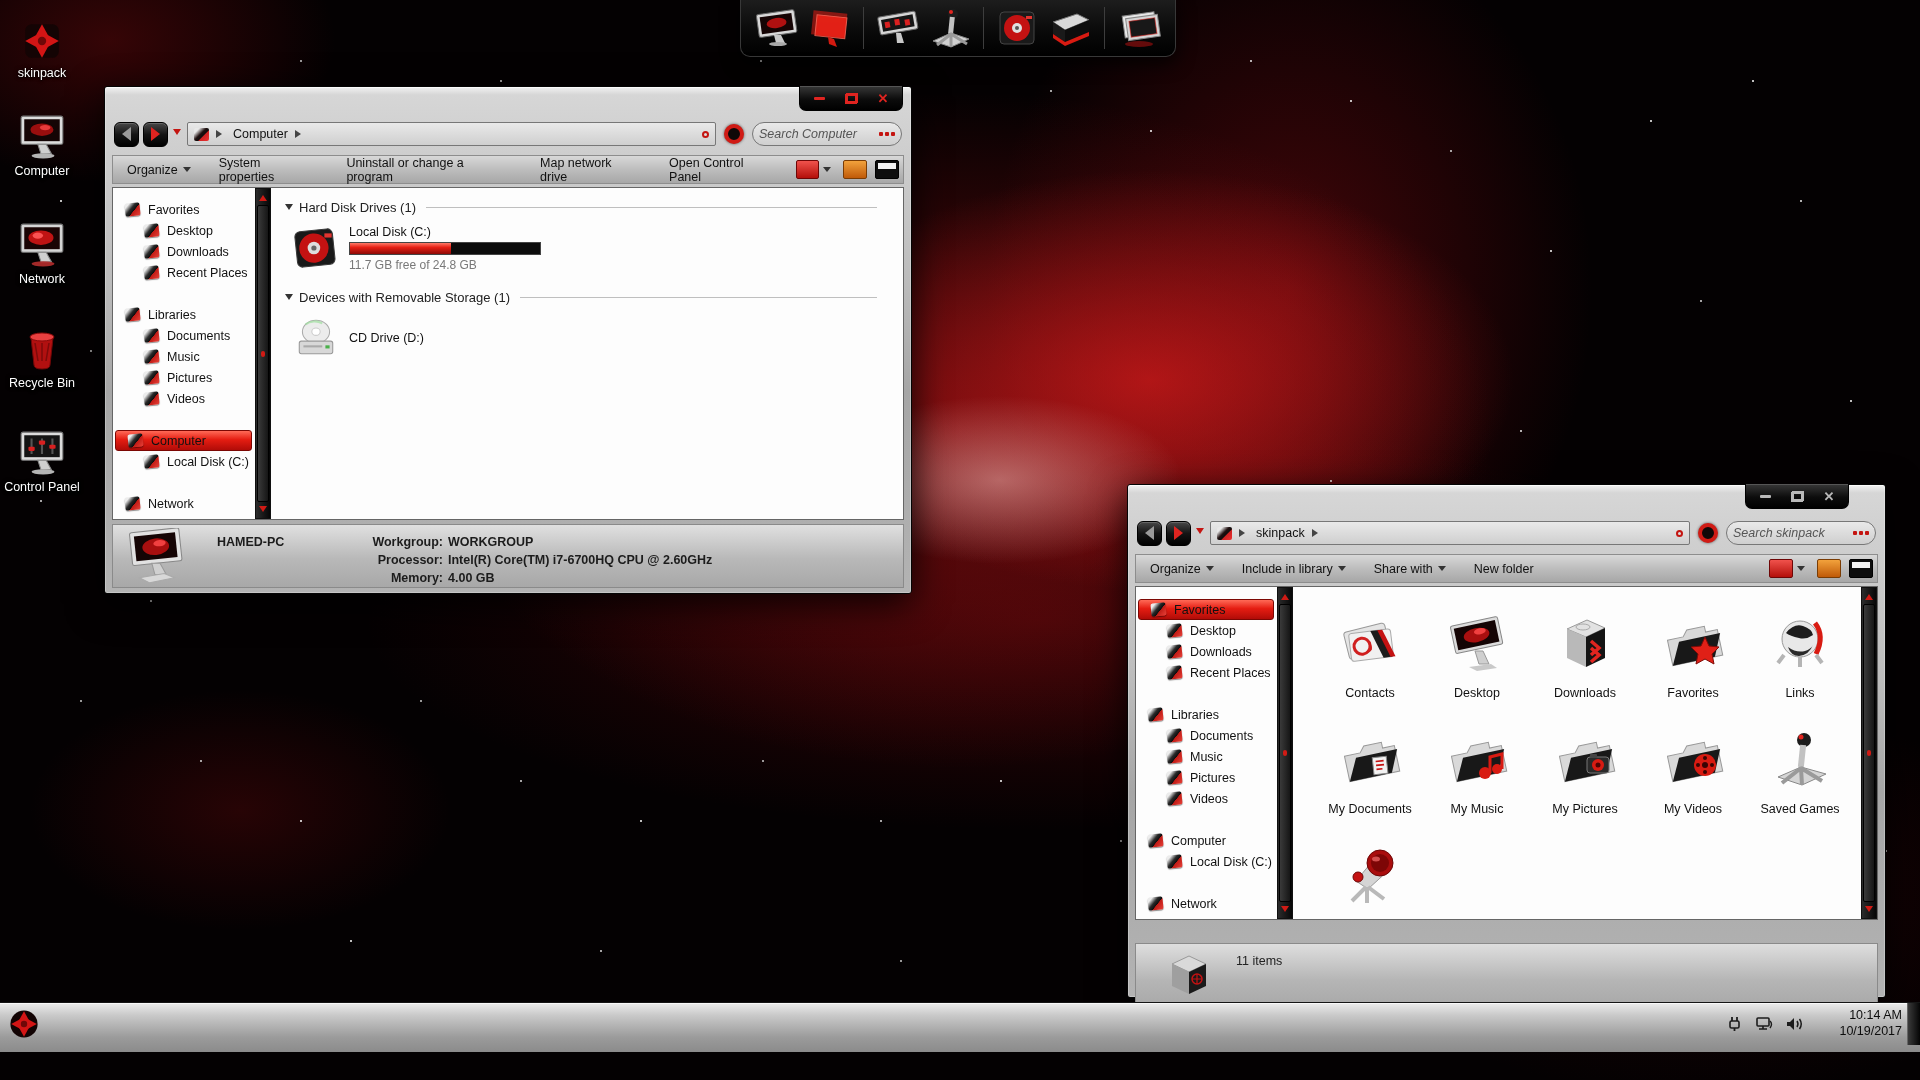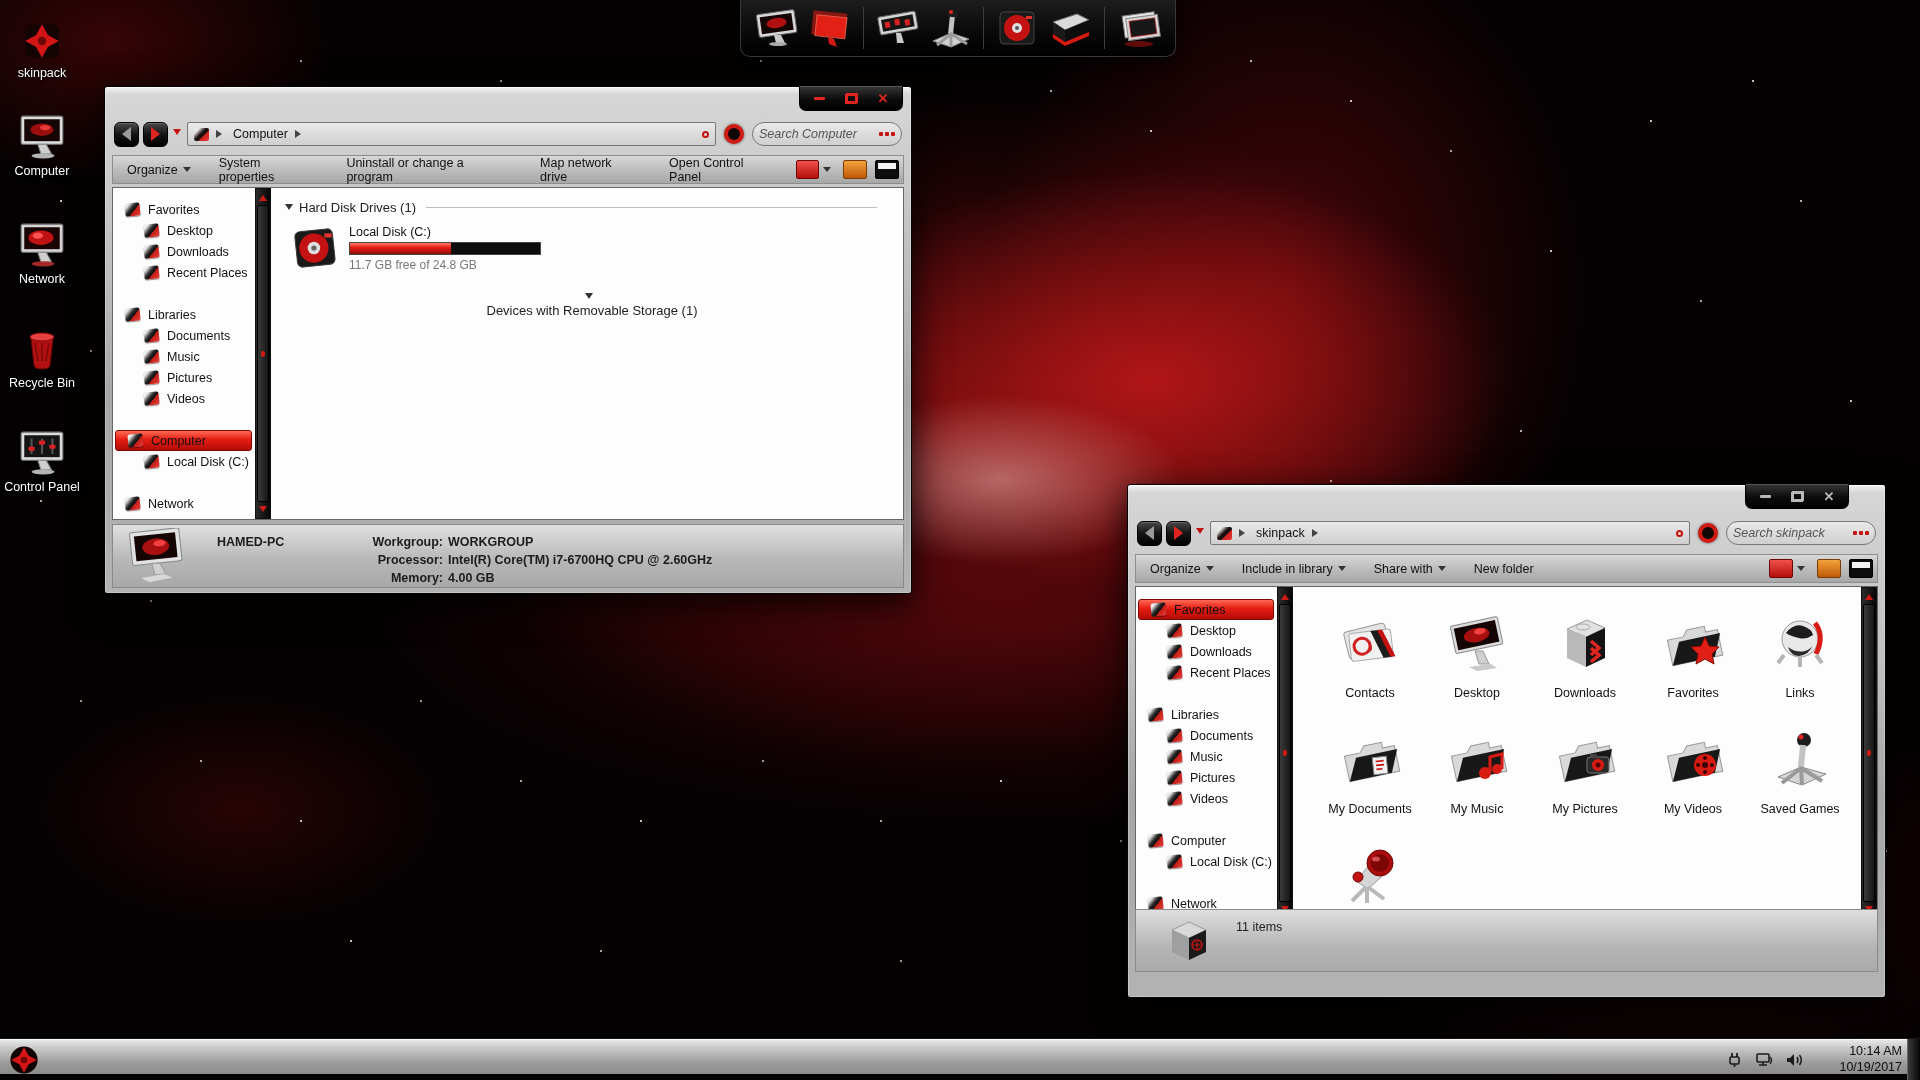--- a/index.html
+++ b/index.html
@@ -133,21 +133,21 @@
   
   .grid { position:absolute; top:0; bottom:0; }
   .cell { position:absolute; width:106px; text-align:center; }
   .cicon { height:72px; display:flex; align-items:flex-end; justify-content:center; }
   .clabel { font-size:12.5px; color:#111; margin-top:13px; }
   .status { position:absolute; left:7px; right:7px; background:linear-gradient(#dedede,#b5b5b5 60%,#a9a9a9);
     border:1px solid #8a8a8a; }
   .status .stext { position:absolute; left:100px; top:10px; font-size:12.5px; color:#222; }
 
   
-  .taskbar { position:absolute; left:0; top:1038px; width:1920px; height:36px;
+  .taskbar { position:absolute; left:0; top:1002px; width:1920px; height:50px;
     background:linear-gradient(#ececec,#c9c9c9 25%,#9b9b9b 70%,#8b8b8b);
     border-top:1px solid #151515; box-shadow:inset 0 1px 0 #f8f8f8; }
   .tray { position:absolute; right:116px; top:0; height:42px; display:flex; align-items:center; gap:10px; }
   .clock { position:absolute; right:18px; top:4px; text-align:right; font-size:12.5px; color:#0d0d0d; line-height:16px; }
   .showdesk { position:absolute; right:0; top:0; width:13px; height:42px;
     background:linear-gradient(90deg,#3a3a3a,#050505); border-left:1px solid #666; }
   .startbtn { position:absolute; left:6px; top:4px; width:36px; height:34px; display:flex; align-items:center; justify-content:center; }
 </style>
 </head>
 <body>
@@ -441,24 +441,35 @@
               <rect x="30" y="8" width="7" height="4" fill="#e23530"></rect>
             </svg>
           <div style="margin-left:10px;">
             <div class="itemname">Local Disk (C:)</div>
             <div class="bar">
                 <div class="fill" style="width: 53%;"></div>
               </div>
             <div class="subcap">11.7 GB free of 24.8 GB</div>
           </div>
         </div>
-        <div class="ghead" style="margin-top:18px;flex-direction:column;">
+        <div class="ghead" style="margin-top:18px;">
           <span class="tri"></span>
           <span>Devices with Removable Storage (1)</span>
             <span class="rule"></span>
+        </div>
+        <div style="display:flex;align-items:center;margin:10px 0 0 8px;">
+          <svg width="46" height="46" viewBox="0 0 44 44">
+              <ellipse cx="22" cy="16" rx="13" ry="11" fill="#ececec" stroke="#aaa"></ellipse>
+              <ellipse cx="22" cy="16" rx="4" ry="3.5" fill="#fff" stroke="#ccc"></ellipse>
+              <path d="M12 9 a13 11 0 0 1 16 -1" stroke="#9fdf9f" stroke-width="2" fill="none" opacity=".7"></path>
+              <rect x="6" y="25" width="32" height="12" rx="2" fill="#d8d8d8" stroke="#999"></rect>
+              <rect x="10" y="29" width="18" height="2" fill="#aaa"></rect>
+              <rect x="31" y="29" width="4" height="3" fill="#49b04a"></rect>
+            </svg>
+          <div class="itemname" style="margin-left:10px;">CD Drive (D:)</div>
         </div>
       </div>
     </div>
 
     <div class="details" style="top:437px;height:64px;">
       <svg width="62" height="56" viewBox="0 0 60 54" style="position:absolute;left:14px;top:3px;">
           <g transform="rotate(-6 28 20)">
             <rect x="4" y="2" width="48" height="32" rx="2" fill="#e2e2e2" stroke="#888"></rect>
             <rect x="8" y="6" width="40" height="24" fill="#150505"></rect>
             <ellipse cx="28" cy="18" rx="13" ry="8" fill="#a80f0f"></ellipse>
@@ -771,21 +782,21 @@
         <div class="sb-up">
             <i></i>
           </div>
         <div class="sb-th"></div>
         <div class="sb-dn">
             <i></i>
           </div>
       </div>
     </div>
 
-    <div class="status" style="top:424px;height:63px;">
+    <div class="status" style="top:458px;height:63px;">
       <svg width="50" height="50" viewBox="0 0 50 50" style="position:absolute;left:28px;top:6px;">
           <path d="M8 14 L25 6 L42 14 L25 22 Z" fill="#d9d9d9" stroke="#999"></path>
           <path d="M8 14 L25 22 L25 44 L8 36 Z" fill="#9f9f9f"></path>
           <path d="M25 22 L42 14 L42 36 L25 44 Z" fill="#1a1a1a"></path>
           <circle cx="33" cy="29" r="5" fill="none" stroke="#c41212" stroke-width="1.5"></circle>
           <path d="M33 24 v10 M28 29 h10" stroke="#c41212" stroke-width="1.2"></path>
         </svg>
       <div class="stext">11 items</div>
     </div>
   </div>

